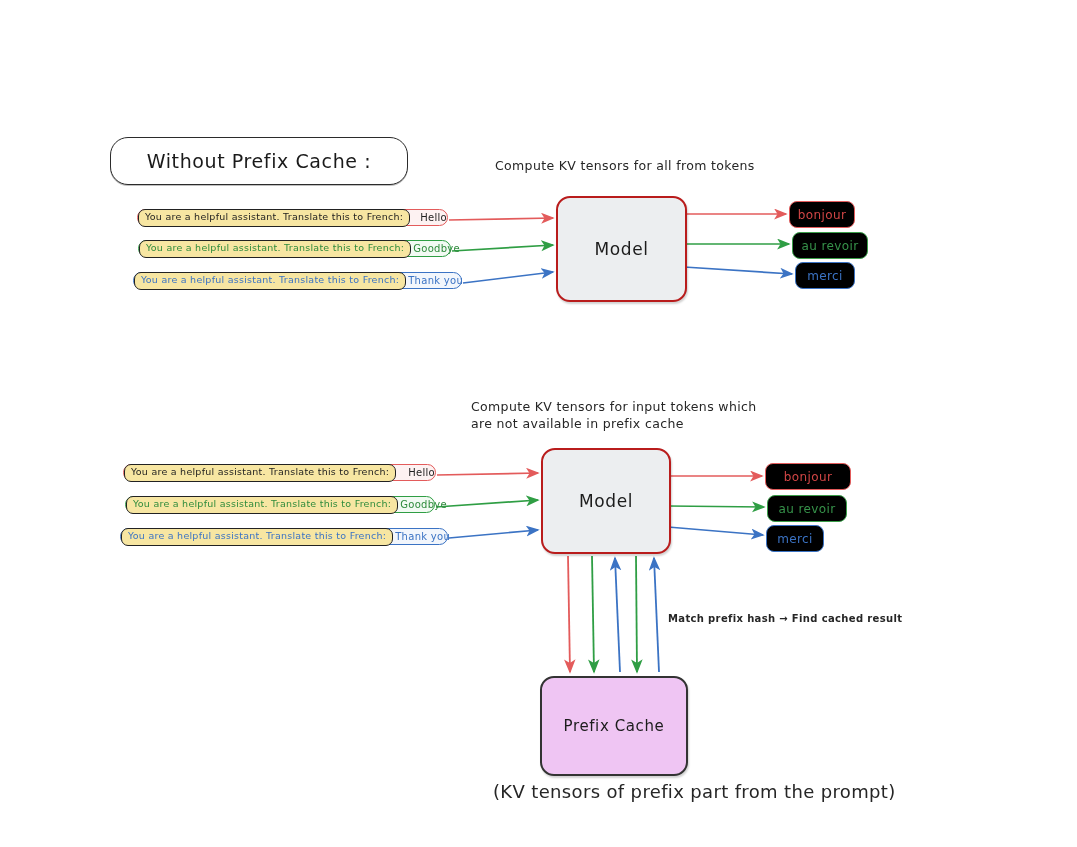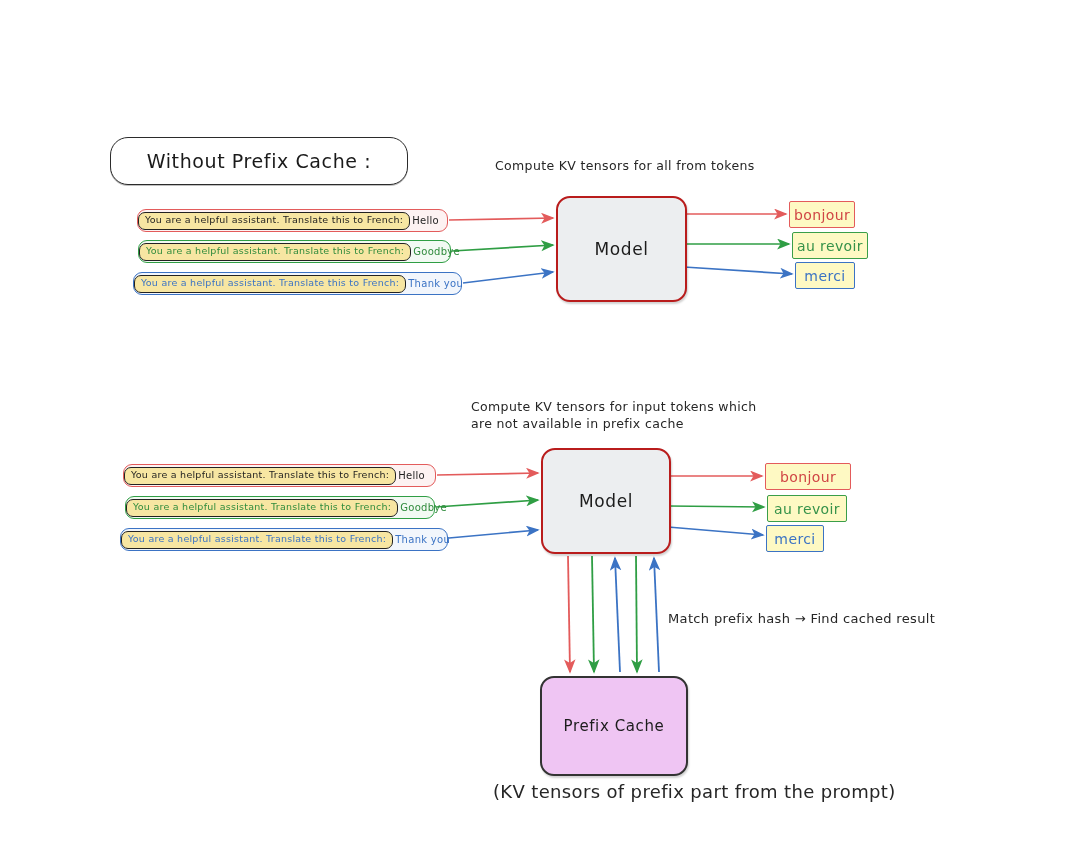--- a/index.html
+++ b/index.html
@@ -53,33 +53,34 @@
     position: absolute;
     font-size: 12.5px;
     color: #262626;
     letter-spacing: 0.35px;
     line-height: 17px;
     white-space: pre-line;
   }
   #caption-top1 { left: 495px; top: 157px; }
   #caption-top2 { left: 471px; top: 398px; }
   #caption-left { left: 345px; top: 609px; font-size: 11.5px; }
-  #caption-right{ left: 668px; top: 610px; font-size: 13px; }
+  #caption-right{ left: 668px; top: 610px; font-size: 10px; font-weight: bold; }
   #caption-bottom { left: 493px; top: 783px; font-size: 18px; }
 
   
   .prompt-row {
     position: absolute;
     border-radius: 9px;
     border: 1.5px solid #cc3333;
     display: flex;
     align-items: center;
     box-sizing: border-box;
     padding: 2px 0;
-    height: 23px;
+    height: 17px;
+    justify-content: space-between;
   }
   .prompt-row.red   { border-color: #e35b5b; background: #fdf2f2; }
   .prompt-row.green { border-color: #2f9e44; background: #f2faf3; }
   .prompt-row.blue  { border-color: #3b73c4; background: #f2f6fc; }
 
   .prefix-chip {
     border: 1.4px solid #222222;
     border-radius: 7px;
     background: #f7e6a2;
     font-size: 9.5px;
@@ -124,29 +125,29 @@
     letter-spacing: 0.6px;
     color: #1c1c1c;
     box-shadow: 1px 2px 2px rgba(0,0,0,0.18);
   }
   #model-1 { left: 556px; top: 196px; width: 127px; height: 102px; }
   #model-2 { left: 541px; top: 448px; width: 126px; height: 102px; }
 
   
   .out-box {
     position: absolute;
-    border-radius: 2px;
+    border-radius: 8px;
     border: 1.6px solid #cc3333;
     display: flex;
     align-items: center;
     justify-content: center;
-    font-size: 14px;
+    font-size: 12px;
     letter-spacing: 0.4px;
     height: 25px;
-    background: #fef9c3;
+    background: #000000;
   }
   .out-box.red   { border-color: #e35b5b; color: #d04545; }
   .out-box.green { border-color: #3a9e49; color: #36924a; }
   .out-box.blue  { border-color: #3b73c4; color: #3b73c4; }
 
   #s1-out-0 { left: 789px; top: 201px; width: 64px; }
   #s1-out-1 { left: 792px; top: 232px; width: 74px; }
   #s1-out-2 { left: 795px; top: 262px; width: 58px; }
   #s2-out-0 { left: 765px; top: 463px; width: 84px; }
   #s2-out-1 { left: 767px; top: 495px; width: 78px; }

